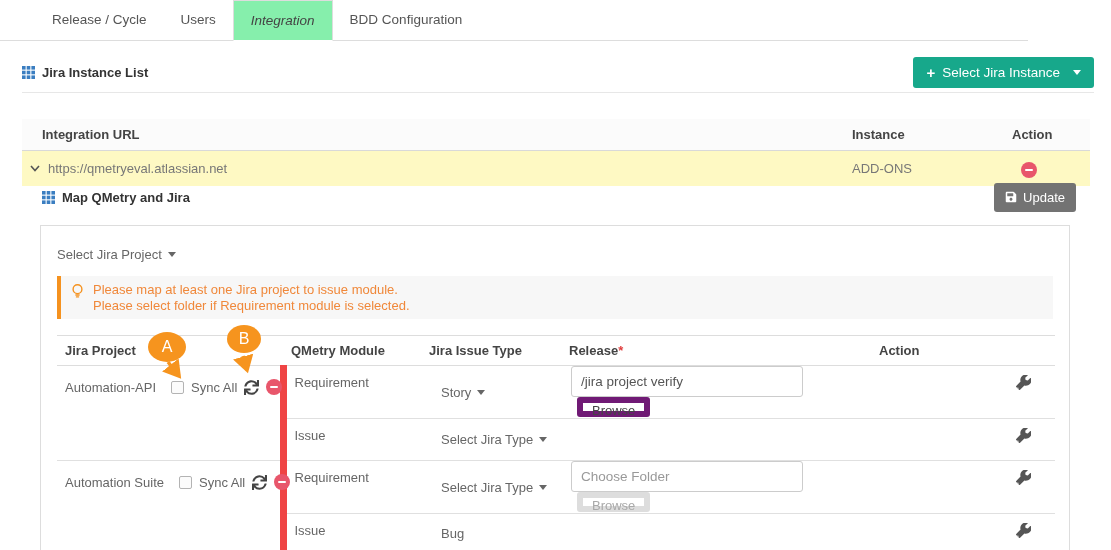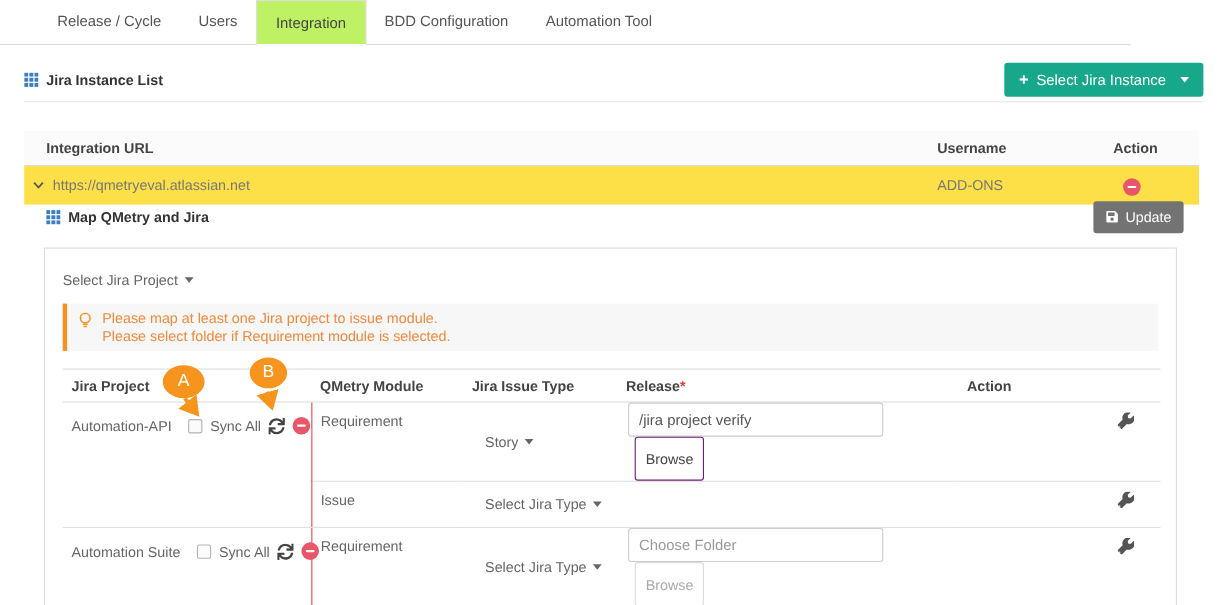--- a/index.html
+++ b/index.html
@@ -6,41 +6,41 @@
   html,body { width:1111px; height:550px; }
   body {
     position:relative; overflow:hidden; background:#fff;
     font-family:"Liberation Sans","DejaVu Sans",sans-serif;
     font-size:13px; color:#666;
   }
   
   .tabbar { position:absolute; top:0; left:0; width:1028px; height:41px;
             border-bottom:1px solid #ddd; display:flex; align-items:stretch; padding-left:35px; }
   .tab { padding:12px 17px 10px; color:#555; font-size:13.5px; cursor:pointer; white-space:nowrap; }
-  .tab.active { background:#bef264; border:1px solid #ddd; border-bottom:1px solid #fff;
-                margin-bottom:-1px; color:#444; }
+  .tab.active { background:#86efac; border:1px solid #ddd; border-bottom:1px solid #fff;
+                margin-bottom:-1px; color:#444;font-style:italic; }
   
   .sec1 { position:absolute; top:57px; left:22px; width:1072px; height:30px;
           display:flex; justify-content:space-between; align-items:center; }
   .sec2 { position:absolute; top:181px; left:42px; width:1034px; height:32px;
           display:flex; justify-content:space-between; align-items:center; }
   .sec-title { display:flex; align-items:center; gap:7px; font-weight:bold; color:#333; font-size:13px; }
   .btn-teal { display:inline-flex; align-items:center; gap:7px; background:#17a88b; color:#fff;
               border:none; border-radius:3px; padding:8px 13px; font-size:13.5px; cursor:pointer;
               font-family:inherit; }
   .btn-teal-light { display:inline-flex; align-items:center; gap:6px; background:#737373; color:#fff;
               border:none; border-radius:3px; padding:7px 11px; font-size:13px; cursor:pointer;
               font-family:inherit; }
   .plus { font-size:15px; font-weight:bold; line-height:1; }
   .hr1 { position:absolute; top:92px; left:22px; width:1072px; border-top:1px solid #e7e7e7; }
   
   .itable { position:absolute; top:99px; left:22px; width:1068px; }
   .itable .ihead { display:flex; align-items:center; height:32px; background:#fbfbfb;
                    border-bottom:1px solid #d9d9d9; font-weight:bold; color:#444;margin-top:20px; }
-  .itable .irow  { display:flex; align-items:center; height:35px; background:#fde047; color:#777;justify-content:space-between; }
+  .itable .irow  { display:flex; align-items:center; height:35px; background:#fef9c3; color:#777;justify-content:space-between; }
   .ic-url { flex:1; padding-left:20px; display:flex; align-items:center; gap:8px; }
   .irow .ic-url { padding-left:8px; }
   .ic-user { width:160px; }
   .ic-action { width:78px; }
   
   .panel { position:absolute; top:225px; left:40px; width:1030px; height:330px;
            border:1px solid #ddd; background:#fff; }
   .select-project { margin:21px 0 0 16px; color:#666; cursor:pointer; display:inline-flex; align-items:center; }
   .caret { display:inline-block; width:0; height:0; margin-left:6px;
            border-left:4px solid transparent; border-right:4px solid transparent;
@@ -48,62 +48,61 @@
   .caret.white { border-top-color:#fff; }
   .notice { margin:14px 16px 0; background:#f7f7f7; border-left:4px solid #f5921f;
             padding:5px 10px; display:flex; gap:9px; align-items:flex-start; }
   .notice-text { color:#f0883a; line-height:16px; padding-top:1px; }
   .bulb { margin-top:3px; flex:0 0 auto; }
   
   table.map { margin:16px 16px 0; width:998px; border-collapse:collapse; table-layout:fixed; }
   table.map th { font-weight:bold; color:#444; text-align:left; padding:7px 8px;
                  border-top:1px solid #ddd; border-bottom:1px solid #ddd; }
   table.map td { border-bottom:1px solid #e0e0e0; color:#666; }
-  td.proj { border-right:1px solid #ef4444; vertical-align:top; padding:13px 4px 0 8px; }
+  td.proj { border-right:7px solid #ef4444; vertical-align:top; padding:13px 4px 0 8px; }
   .proj-inner { display:flex; align-items:center; gap:7px; white-space:nowrap; }
   .proj-name { margin-right:8px; }
   td.module { vertical-align:top; padding:9px 8px; }
   td.itype  { vertical-align:middle; padding-left:20px; }
   td.folder { vertical-align:middle; padding-left:10px; }
   td.act    { vertical-align:top; text-align:right; padding:9px 24px 0 0; }
   th.act    { text-align:right; padding-right:15px; }
   .h30 { height:30px; } .r48 td { height:48px; } .r42 td { height:42px; }
   .r52 td { height:52px; } .r40 td { height:40px; }
   .dd { display:inline-flex; align-items:center; cursor:pointer; color:#666; }
   .req { color:#e03e3e; }
   .cb { display:inline-block; width:13px; height:13px; border:1px solid #b3b3b3;
         background:#fbfbfb; border-radius:2px; cursor:pointer; flex:0 0 auto; }
   .minus { display:inline-flex; width:16px; height:16px; border-radius:50%; background:#e8566b;
            align-items:center; justify-content:center; cursor:pointer; flex:0 0 auto; }
   .minus::after { content:""; width:8px; height:2.4px; background:#fff; border-radius:1px; }
   .txt-input { width:232px; height:31px; border:1px solid #ccc; border-radius:3px;
                padding:0 9px; color:#555; font-size:13.5px; font-family:inherit; }
   .txt-input::placeholder { color:#999; }
-  .btn-browse { height:40px; margin-left:6px; padding:0 9px; background:#fff;
-                border:1px solid #701a75; border-radius:3px; color:#444; font-size:13px;
+  .btn-browse { height:20px; margin-left:6px; padding:0 9px; background:#fff;
+                border:6px solid #701a75; border-radius:3px; color:#444; font-size:13px;
                 cursor:pointer; font-family:inherit; }
   .btn-browse.dim { border-color:#ddd; color:#a9a9a9; }
   .icon-btn { cursor:pointer; display:inline-flex; }
   
   .badge { position:absolute; background:#f6941e; color:#fff; border-radius:50%;
            display:flex; align-items:center; justify-content:center;
            font-size:16px; z-index:5; }
   #badge-a { left:148px; top:332px; width:38px; height:30px; }
   #badge-b { left:227px; top:325px; width:34px; height:28px; }
   #arrows { position:absolute; left:140px; top:320px; z-index:4; pointer-events:none; }
 </style>
 </head>
 <body>
 
 <div class="tabbar">
   <div class="tab">Release / Cycle</div>
   <div class="tab">Users</div>
   <div class="tab active">Integration</div>
   <div class="tab">BDD Configuration</div>
-  <div class="tab">Automation Tool</div>
 </div>
 
 <div class="sec1">
   <div class="sec-title">
     <svg class="grid-ic" width="13" height="13" viewBox="0 0 13 13">
       <g fill="#3b7ec1">
         <rect x="0" y="0" width="3.6" height="3.6"></rect>
           <rect x="4.7" y="0" width="3.6" height="3.6"></rect>
           <rect x="9.4" y="0" width="3.6" height="3.6"></rect>
         <rect x="0" y="4.7" width="3.6" height="3.6"></rect>
@@ -120,21 +119,21 @@
     <span class="plus">+</span>
     <span>Select Jira Instance</span>
     <span class="caret white"></span>
   </button>
 </div>
 <div class="hr1"></div>
 
 <div class="itable">
   <div class="ihead">
     <div class="ic-url">Integration URL</div>
-    <div class="ic-user">Username</div>
+    <div class="ic-user">Instance</div>
     <div class="ic-action">Action</div>
   </div>
   <div class="irow">
     <div class="ic-url">
       <svg width="10" height="7" viewBox="0 0 10 7">
         <polyline points="1,1 5,5.5 9,1" fill="none" stroke="#555" stroke-width="1.6"></polyline>
       </svg>
       <span>https://qmetryeval.atlassian.net</span>
     </div>
     <div class="ic-user">ADD-ONS</div>

